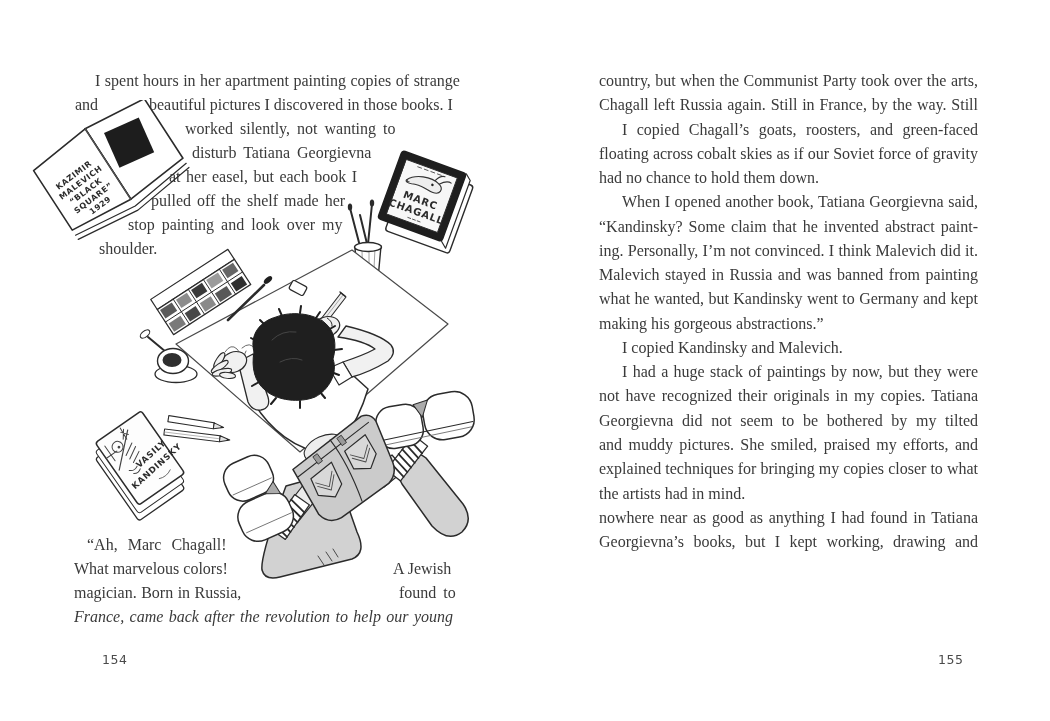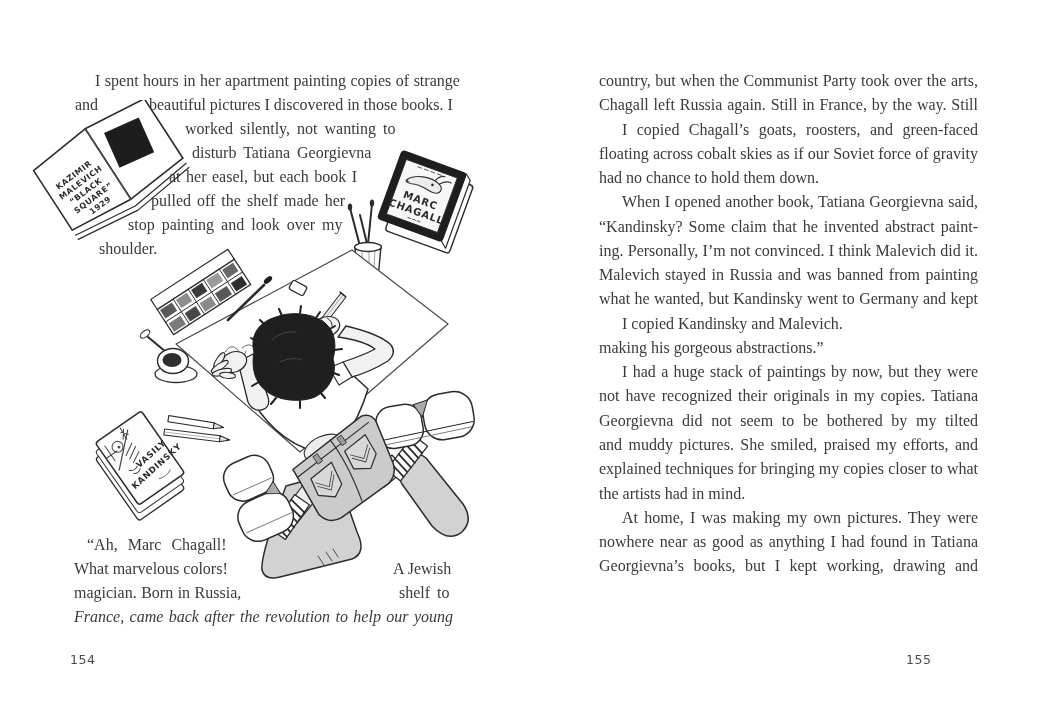--- a/index.html
+++ b/index.html
@@ -26,21 +26,21 @@
   
   .rp{position:absolute;left:599px;top:69px;width:379px;font-size:16px;}
   .rp .ln{height:24.28px;line-height:24.28px;overflow:hidden;white-space:normal;}
   .rp .j{text-align:justify;}
   .rp .j::after{content:"";display:inline-block;width:100%;height:0;}
   .rp .ind{text-indent:23px;}
   
   .pageno{
     position:absolute;top:652px;
     font-family:"DejaVu Sans","Liberation Sans",sans-serif;
-    font-size:12.5px;color:#4a4a4a;letter-spacing:0.5px;
+    font-size:12.5px;color:#4a4a4a;letter-spacing:0.5px;margin-left:32px;
   }
   
   .illu{position:absolute;left:30px;top:100px;width:500px;height:520px;}
   svg text{
     font-family:"DejaVu Sans","Liberation Sans",sans-serif;
     fill:#2b2b2b;
   }
   .handcaps{font-weight:600;}
 </style>
 </head>
@@ -56,46 +56,45 @@
     <div class="tl ws3" style="left:192px;top:141px">disturb Tatiana Georgievna</div>
     <div class="tl ws15" style="left:169px;top:165px">at her easel, but each book I</div>
     <div class="tl ws2" style="left:151px;top:189px">pulled off the shelf made her</div>
     <div class="tl ws3" style="left:128px;top:213px">stop painting and look over my</div>
     <div class="tl" style="left:99px;top:237px">shoulder.</div>
 
     <div class="tl ws6" style="left:87px;top:533px">“Ah, Marc Chagall!</div>
     <div class="tl" style="left:74px;top:557px">What marvelous colors!</div>
     <div class="tl" style="left:393px;top:557px">A Jewish</div>
     <div class="tl ws05" style="left:74px;top:581px">magician. Born in Russia,</div>
-    <div class="tl ws3" style="left:399px;top:581px">shelf to</div>
+    <div class="tl ws3" style="left:399px;top:581px">found to</div>
     <div class="jline" style="left:74px;top:605px;width:379px">France, came back after the revolution to help our young</div>
 
     <div class="pageno" style="left:70px">154</div>
   </div>
 
   <div class="rp">
     <div class="ln j">country, but when the Communist Party took over the arts,</div>
     <div class="ln j">Chagall left Russia again. Still in France, by the way. Still</div>
     <div class="ln j ind">I copied Chagall’s goats, roosters, and green-faced Jews</div>
     <div class="ln j">floating across cobalt skies as if our Soviet force of gravity</div>
     <div class="ln">had no chance to hold them down.</div>
     <div class="ln j ind">When I opened another book, Tatiana Georgievna said,</div>
     <div class="ln j">“Kandinsky? Some claim that he invented abstract paint-</div>
     <div class="ln j">ing. Personally, I’m not convinced. I think Malevich did it.</div>
     <div class="ln j">Malevich stayed in Russia and was banned from painting</div>
     <div class="ln j">what he wanted, but Kandinsky went to Germany and kept</div>
+    <div class="ln">making his gorgeous abstractions.”</div>
     <div class="ln ind">I copied Kandinsky and Malevich.</div>
-    <div class="ln">making his gorgeous abstractions.”</div>
     <div class="ln j ind">I had a huge stack of paintings by now, but they were</div>
     <div class="ln j">not have recognized their originals in my copies. Tatiana</div>
     <div class="ln j">Georgievna did not seem to be bothered by my tilted</div>
     <div class="ln j">and muddy pictures. She smiled, praised my efforts, and</div>
     <div class="ln j">explained techniques for bringing my copies closer to what</div>
     <div class="ln">the artists had in mind.</div>
-    <div class="ln j ind">At home, I was making my own pictures. They were</div>
     <div class="ln j">nowhere near as good as anything I had found in Tatiana</div>
     <div class="ln j">Georgievna’s books, but I kept working, drawing and</div>
   </div>
   <div class="pageno" style="left:906px">155</div>
 
   <svg class="illu" viewBox="30 100 500 520" stroke-linecap="round" stroke-linejoin="round">
 
     <g transform="translate(108,164) rotate(-33)" stroke="#2b2b2b" fill="none">
       <path d="M-66,38 L0,46 L66,38" stroke-width="1.2" transform="translate(0,9)"></path>
       <path d="M-66,37 L0,45 L66,37" stroke-width="1.2" transform="translate(0,5)"></path>

